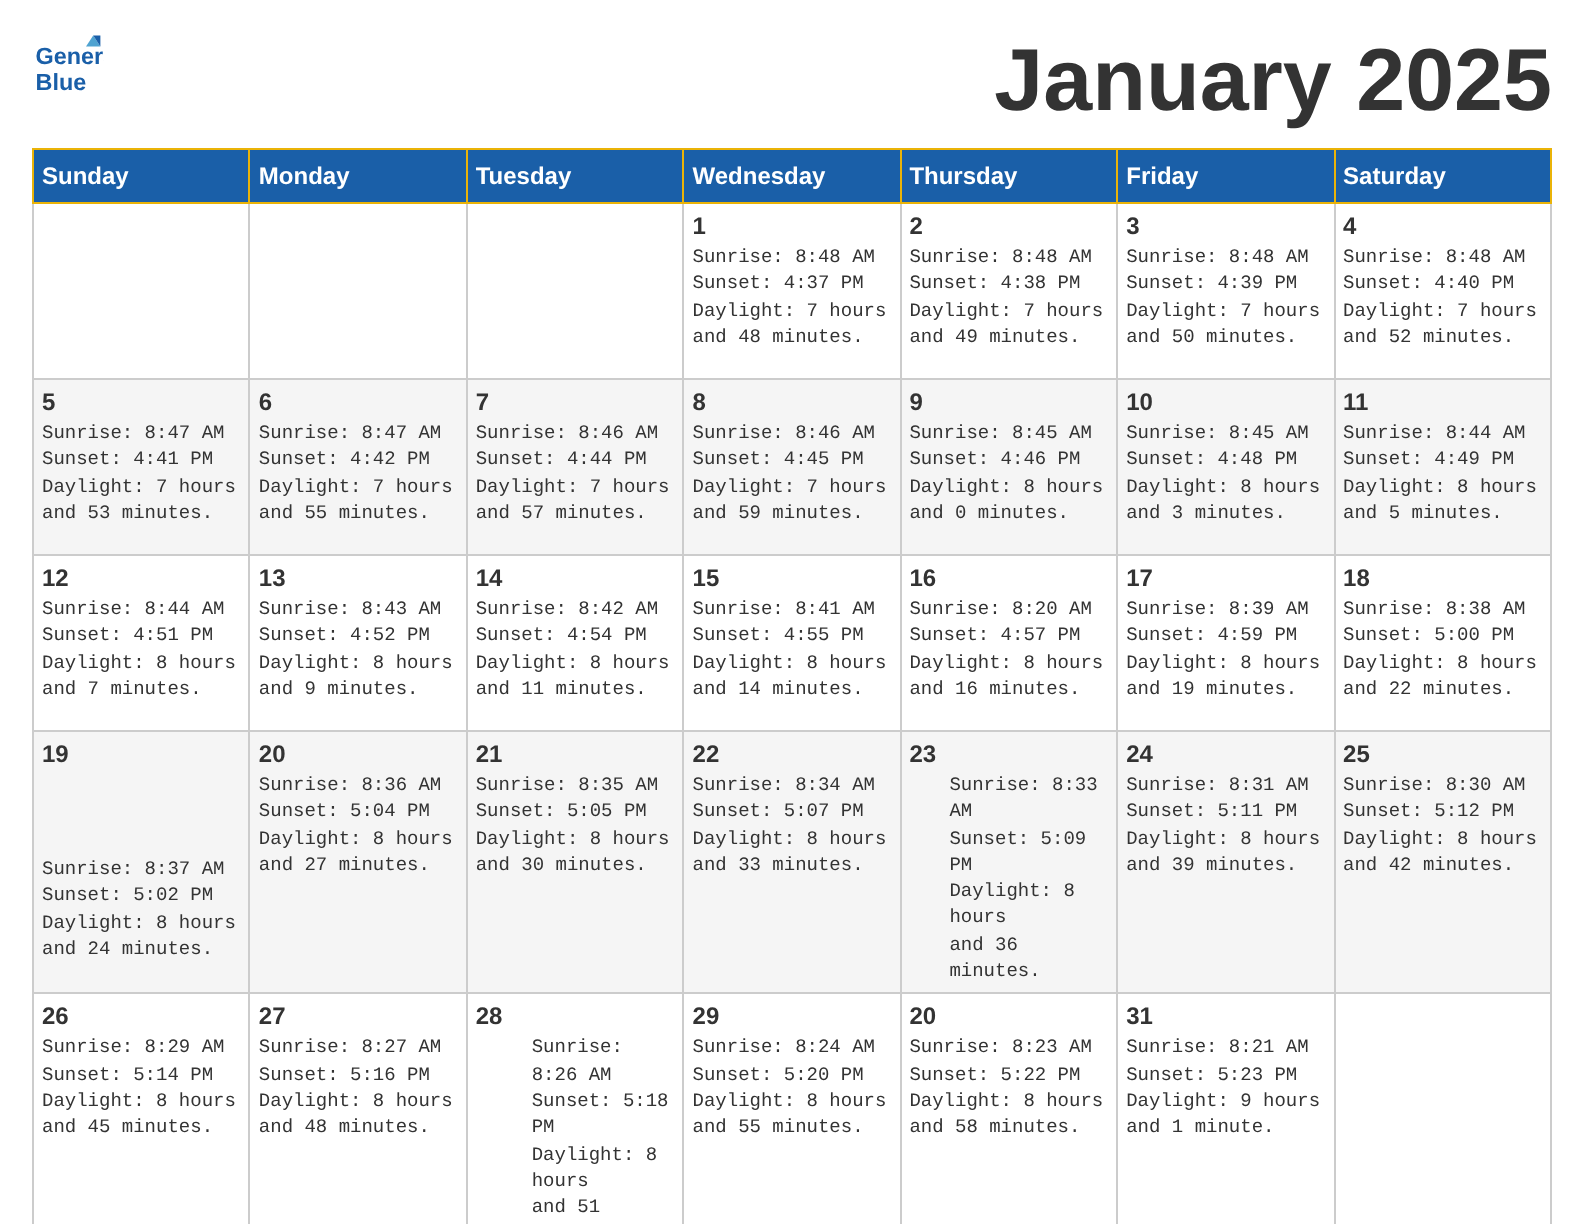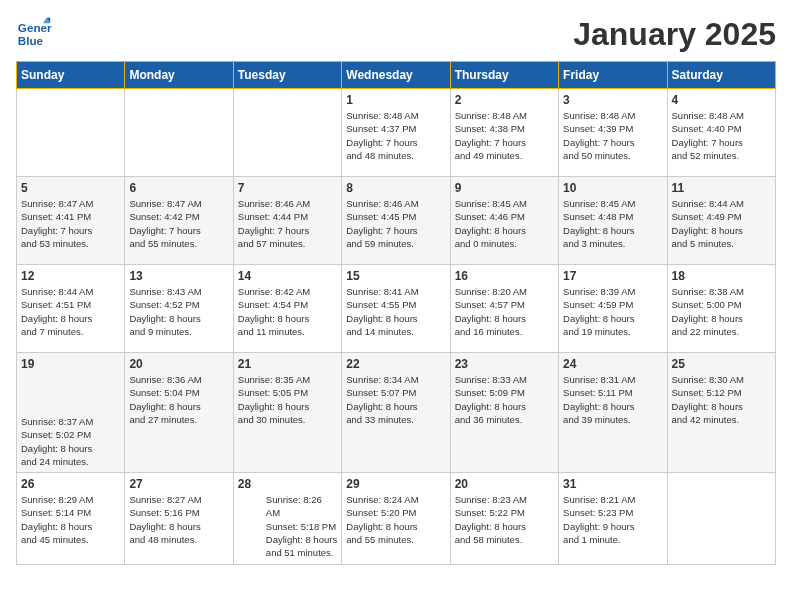--- a/index.html
+++ b/index.html
@@ -22,21 +22,21 @@
       gap: 4px;
     }
     .logo-icon {
       width: 36px;
       height: 36px;
     }
     .title-area {
       text-align: right;
     }
     .calendar-title {
-      font-size: 32px;
+      font-size: 44px;
       font-weight: bold;
       color: #333;
     }
     .calendar-subtitle {
       font-size: 15px;
       color: #333;
     }
     table {
       width: 100%;
       border-collapse: collapse;
@@ -67,20 +67,21 @@
     .day-number {
       font-weight: bold;
       font-size: 12px;
       display: block;
       margin-bottom: 2px;
     }
     .day-info {
       font-size: 9.5px;
       line-height: 1.4;
       color: #333;
+      font-family: Liberation Mono, monospace;
     }
   </style>
 </head>
 <body>
 
 <div class="header-area">
   <div class="logo">
     <svg class="logo-icon" viewBox="0 0 40 40" xmlns="http://www.w3.org/2000/svg">
       <text x="2" y="18" font-size="13" font-weight="bold" fill="#1a5fa8">General</text>
       <text x="2" y="32" font-size="13" font-weight="bold" fill="#1a5fa8">Blue</text>
@@ -265,21 +266,21 @@
         </td>
         <td>
           <span class="day-number">22</span>
           <div class="day-info" style="white-space: pre-line;">Sunrise: 8:34 AM
 Sunset: 5:07 PM
 Daylight: 8 hours
 and 33 minutes.</div>
         </td>
         <td>
           <span class="day-number">23</span>
-          <div class="day-info" style="white-space: pre-line;">Sunrise: 8:33 AM
+          <div class="day-info" style="white-space: pre-line; margin-left: 20px;">Sunrise: 8:33 AM
 Sunset: 5:09 PM
 Daylight: 8 hours
 and 36 minutes.</div>
         </td>
         <td>
           <span class="day-number">24</span>
           <div class="day-info" style="white-space: pre-line;">Sunrise: 8:31 AM
 Sunset: 5:11 PM
 Daylight: 8 hours
 and 39 minutes.</div>

